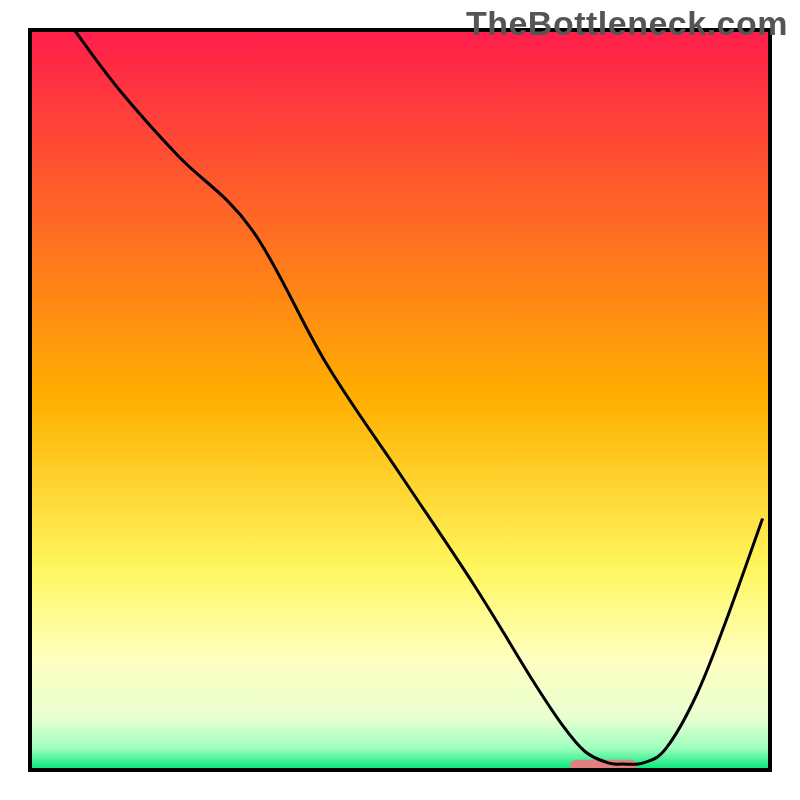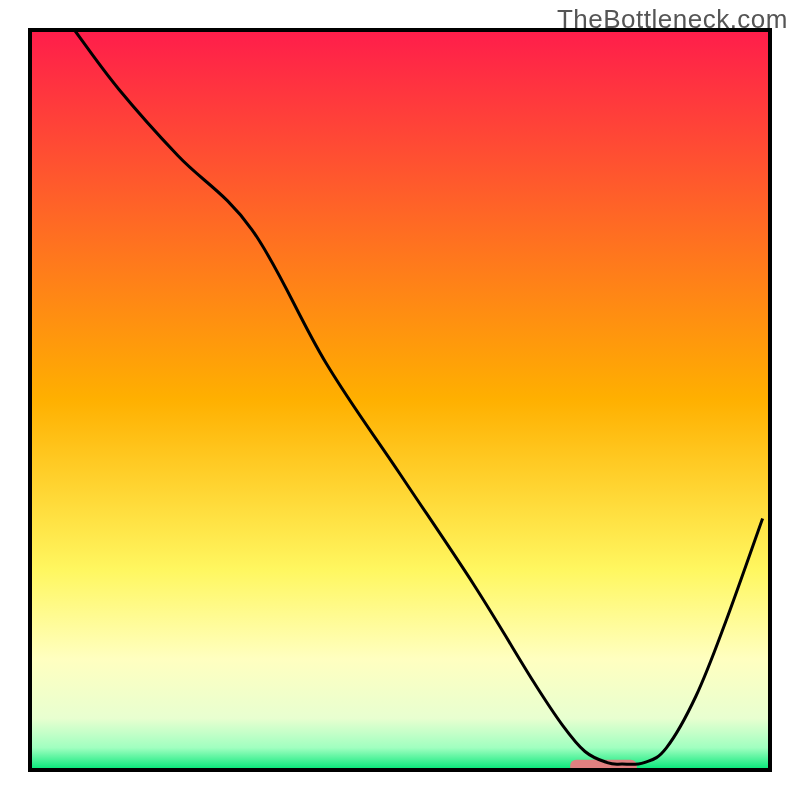--- a/index.html
+++ b/index.html
@@ -13,22 +13,22 @@
   }
   .chart-container {
     position: relative;
     width: 800px;
     height: 800px;
   }
   .watermark {
     position: absolute;
     top: 4px;
     right: 12px;
-    font-size: 26px;
-    font-weight: 400;
+    font-size: 34px;
+    font-weight: 700;
     color: #555555;
     letter-spacing: 0.5px;
     z-index: 10;
     text-align: right;
   }
   svg.chart {
     display: block;
     width: 800px;
     height: 800px;
   }

